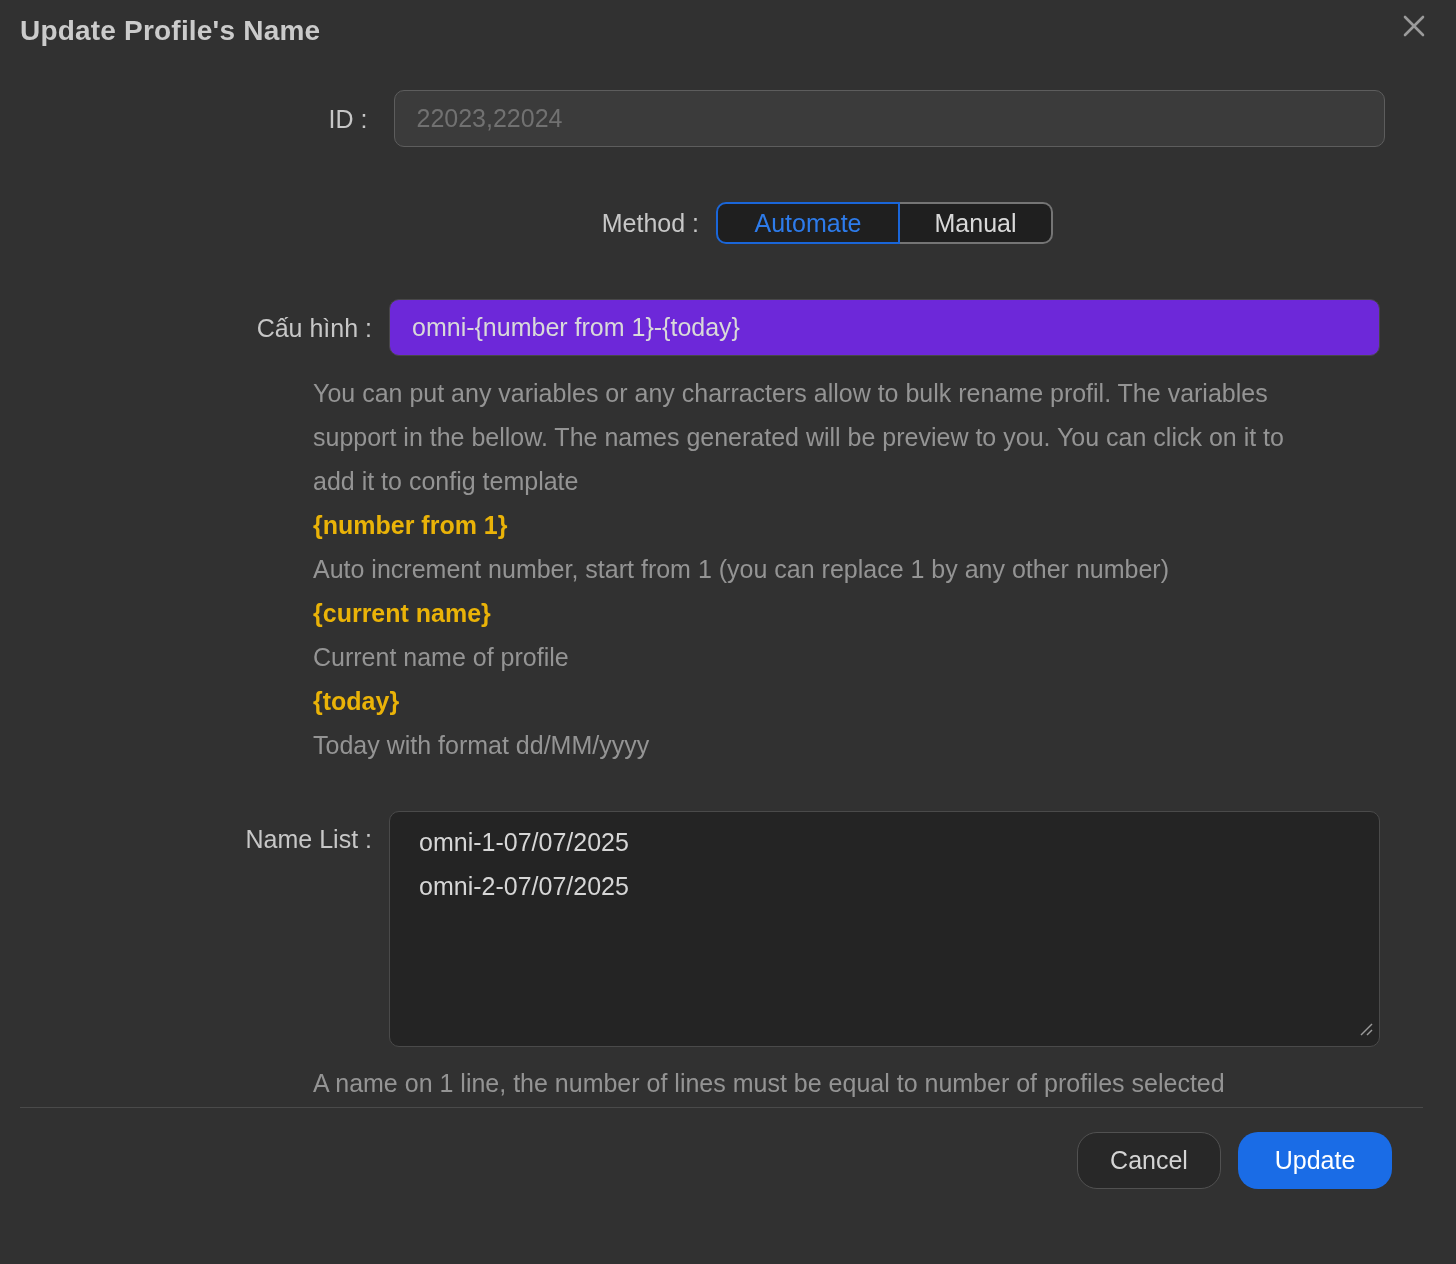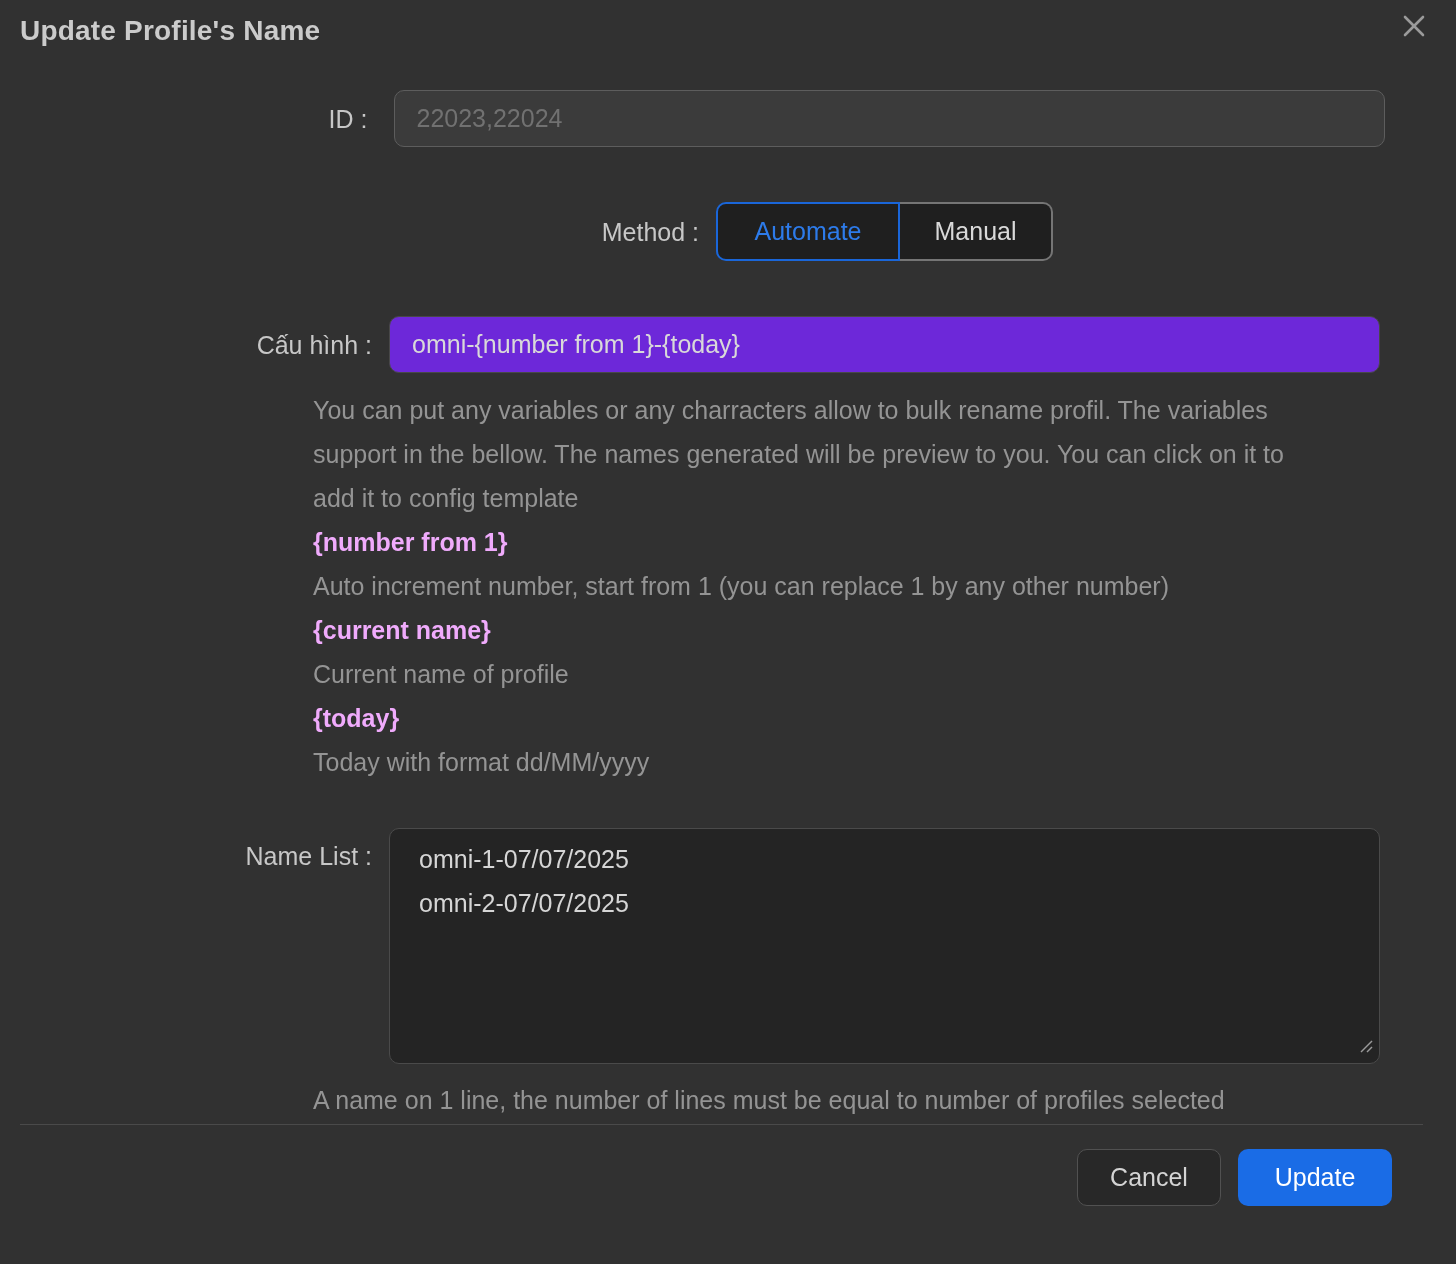--- a/index.html
+++ b/index.html
@@ -49,21 +49,21 @@
     color: #9a9a9a; cursor: not-allowed; margin-left: 26px;
   }
   .input-disabled::placeholder { color: #717171; }
   .input-dark {
     background: #6d28d9; border: 1px solid #484848; color: #d9d9d9;
   }
 
   
   .segmented { display: inline-flex; margin-left: 17px; }
   .seg-btn {
-    height: 59px; font-size: 25px; cursor: pointer;
+    height: 42px; font-size: 25px; cursor: pointer;
     font-family: "Liberation Sans", sans-serif;
     display: inline-flex; align-items: center; justify-content: center;
     background: #1f1f1f;
   }
   .seg-active {
     width: 184px; color: #2d7bea;
     border: 2px solid #1a66d9;
     border-radius: 10px 0 0 10px;
     position: relative; z-index: 2;
   }
@@ -71,21 +71,21 @@
     width: 153px; color: #d9d9d9;
     border: 2px solid #757575; border-left: none;
     border-radius: 0 10px 10px 0;
   }
 
   
   .help-block {
     margin: 15px 0 0 313px; width: 1000px;
     font-size: 25px; line-height: 44px; color: #949494;
   }
-  .var-token { color: #f0abfc; font-weight: 700; cursor: pointer; }
+  .var-token { color: #eab308; font-weight: 700; cursor: pointer; }
   .var-desc  { color: #949494; }
 
   
   .row-top { align-items: flex-start; margin-top: 44px; }
   .row-top > label { padding-top: 13px; }
   .textarea-wrap { position: relative; margin-left: 17px; }
   .name-textarea {
     width: 991px; height: 236px;
     background: #242424; border: 1px solid #4a4a4a; border-radius: 10px;
     padding: 8px 29px;
@@ -100,21 +100,21 @@
     font-size: 25px; line-height: 40px; color: #949494;
   }
 
   
   .divider { margin: 4px 33px 0 20px; height: 1px; background: #4a4a4a; }
   .modal-footer {
     margin-top: 24px; display: flex; justify-content: flex-end;
     align-items: center; gap: 17px; padding-right: 64px;
   }
   .btn {
-    height: 57px; border-radius: 10px; font-size: 25px; cursor: pointer;
+    height: 57px; border-radius: 20px; font-size: 25px; cursor: pointer;
     font-family: "Liberation Sans", sans-serif;
     display: inline-flex; align-items: center; justify-content: center;
   }
   .btn-default {
     width: 144px; background: #282828;
     border: 1px solid #515151; color: #d4d4d4;
   }
   .btn-primary {
     width: 154px; background: #1a6ce6; border: none; color: #ffffff;
   }

